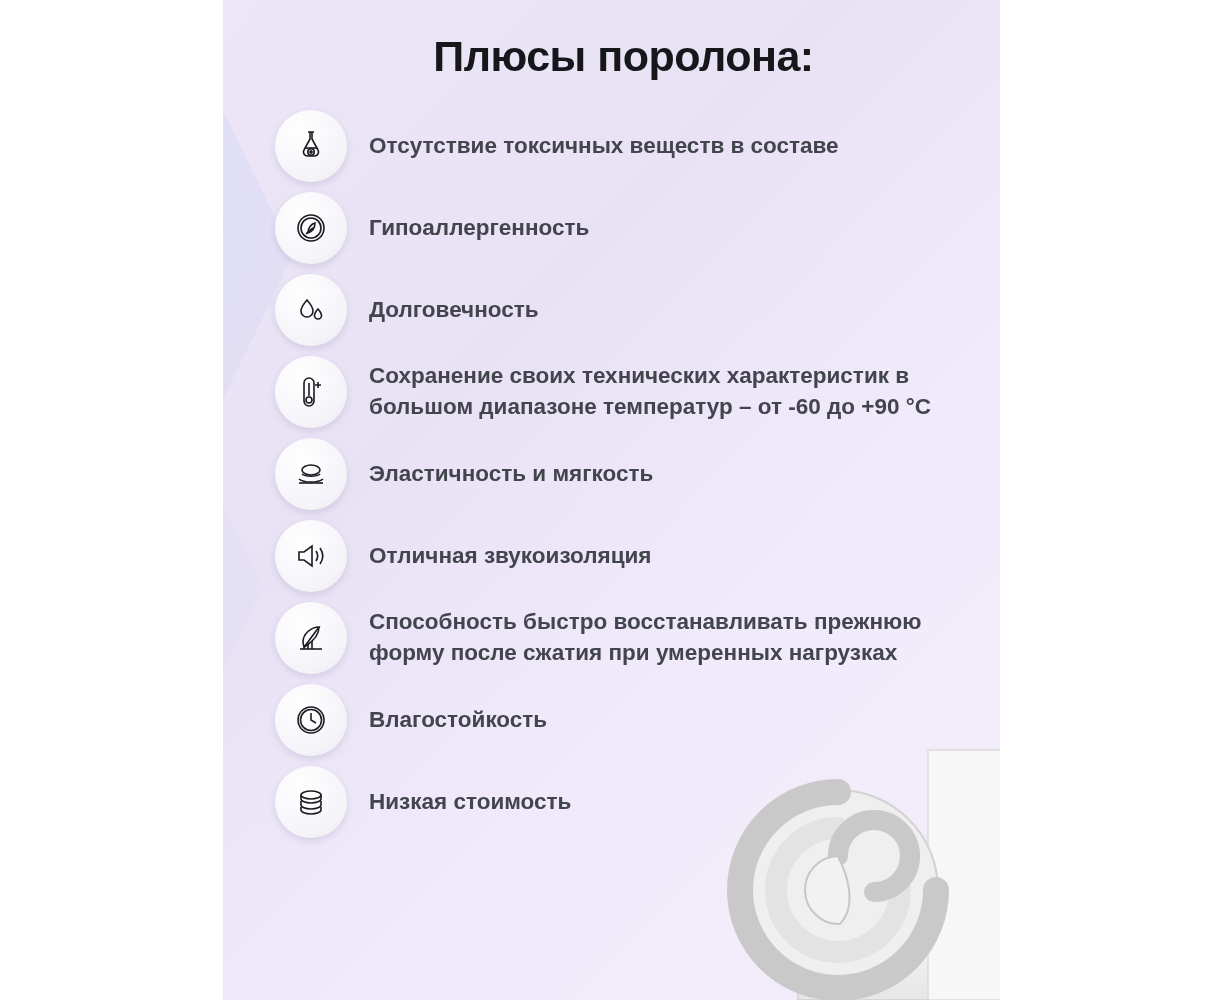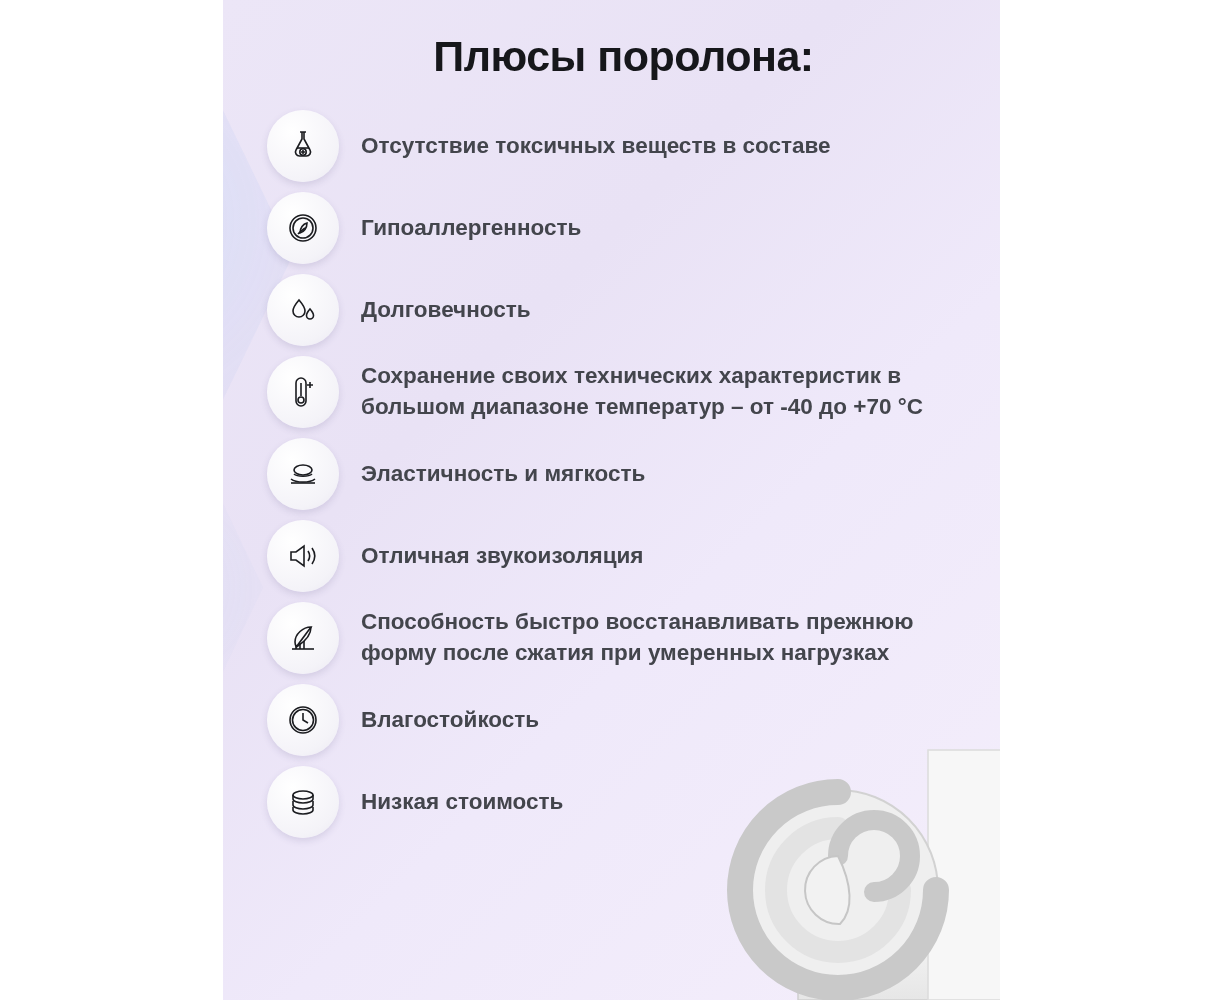--- a/index.html
+++ b/index.html
@@ -48,21 +48,21 @@
     width: 777px;
     text-align: center;
     font-size: 43px;
     font-weight: bold;
     color: #16171b;
     letter-spacing: -0.5px;
   }
 
   .list {
     position: absolute;
-    left: 44px;
+    left: 52px;
     top: 110px;
     width: 700px;
   }
   .item {
     display: flex;
     align-items: center;
     margin-bottom: 10px;
   }
   .icon-wrap {
     flex: 0 0 auto;
@@ -147,21 +147,21 @@
 
       <div class="item">
         <span class="icon-wrap">
           <svg width="40" height="40" viewBox="0 0 40 40" fill="none" stroke="#1b1c20" stroke-width="1.6">
             <rect x="13" y="6" width="10" height="28" rx="5"></rect>
             <path d="M18 11v13"></path>
             <circle cx="18" cy="28" r="3"></circle>
             <path d="M27 10v6M24 13h6"></path>
           </svg>
         </span>
-        <span class="item-text">Сохранение своих технических характеристик в большом диапазоне температур – от -40 до +70 °C</span>
+        <span class="item-text">Сохранение своих технических характеристик в большом диапазоне температур – от -60 до +90 °C</span>
       </div>
 
       <div class="item">
         <span class="icon-wrap">
           <svg width="40" height="40" viewBox="0 0 40 40" fill="none" stroke="#1b1c20" stroke-width="1.6">
             <ellipse cx="20" cy="16" rx="9" ry="5"></ellipse>
             <path d="M11 20c3 3 15 3 18 0"></path>
             <path d="M8 25c5 4 19 4 24 0"></path>
             <path d="M8 29h24"></path>
           </svg>

